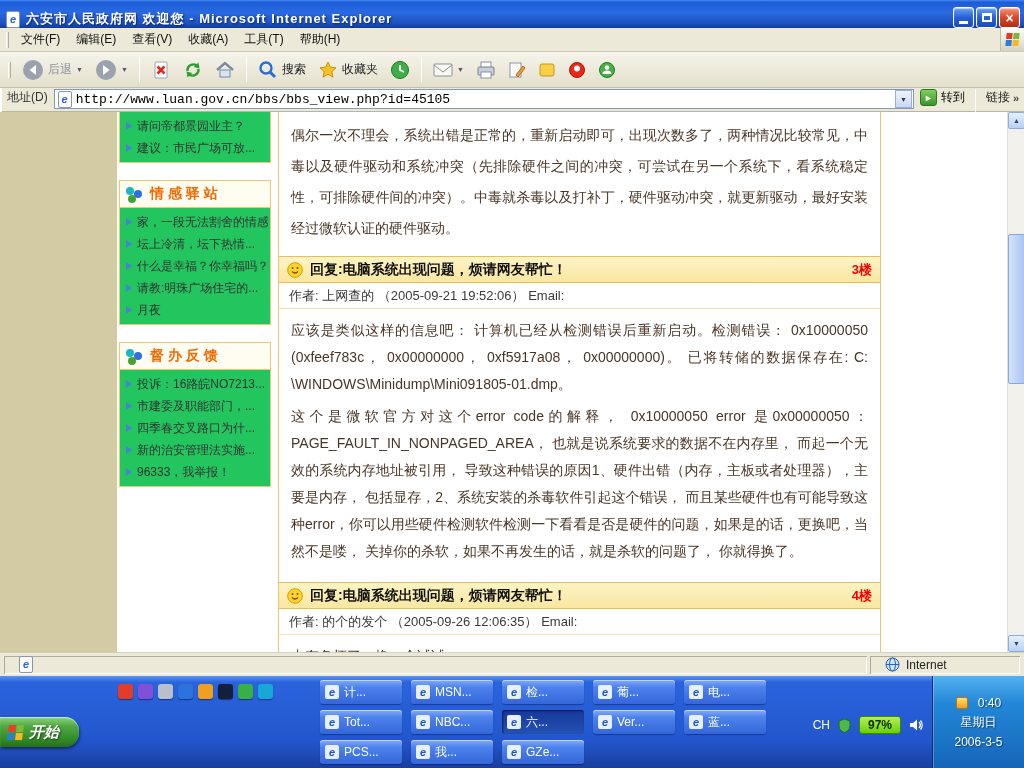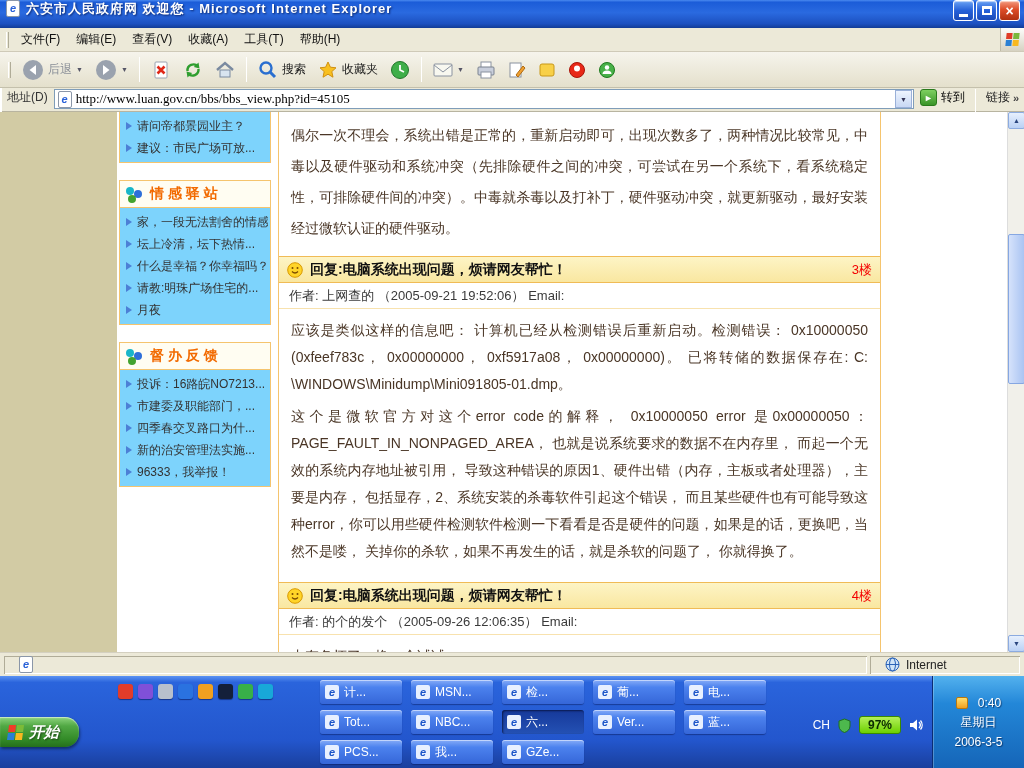--- a/index.html
+++ b/index.html
@@ -1,21 +1,21 @@
 <!DOCTYPE html>
 <html><head>
 <meta charset="utf-8">
 <style>
   * { margin:0; padding:0; box-sizing:border-box; }
   html,body { width:1024px; height:768px; overflow:hidden; }
   body { font-family:"Liberation Sans","DejaVu Sans",sans-serif; }
   .screen { position:relative; width:1024px; height:768px; background:#fff; overflow:hidden; }
 
   
-  .titlebar { position:absolute; left:0; top:0; width:100%; height:28px; display:flex; align-items:flex-start; gap:6px;
+  .titlebar { position:absolute; left:0; top:0; width:100%; height:28px; display:flex; align-items:flex-end; gap:6px;
     padding:0 4px 0 6px;
     background:linear-gradient(180deg,#4a8af0 0%,#1b5cd8 8%,#2a6ae0 45%,#1c50c0 85%,#123c96 100%); }
   .pageico { width:14px; height:17px; background:#fff; border:1px solid #8a96a8; border-radius:2px;
     text-align:center; line-height:15px; font-size:11px; font-weight:bold; font-style:italic; color:#2a62d8; flex:none; }
   .pageico::before { content:"e"; }
   .title-text { color:#fff; font-weight:bold; font-size:13px; flex:1; white-space:nowrap; overflow:hidden;
     text-shadow:1px 1px 2px rgba(0,20,80,.8); letter-spacing:1px; }
   .win-btns { display:flex; gap:2px; }
   .wbtn { width:21px; height:21px; border-radius:3px; border:1px solid #fff; display:flex; align-items:center;
     justify-content:center; color:#fff; background:linear-gradient(180deg,#6aa2f4,#2560d8 50%,#1a4ab8);
@@ -45,35 +45,35 @@
   .sep { width:1px; height:25px; background:#bcb8a4; border-right:1px solid #fff; margin:0 4px; flex:none; }
   .caret { font-size:7px; color:#556; }
 
   
   .addressbar { position:absolute; top:88px; left:2px; width:100%; height:24px; background:#ece9d8;
     border-bottom:1px solid #b8b4a0; display:flex; align-items:flex-start; gap:6px; padding:1px 5px; font-size:12px; }
   .addr-label { color:#333; flex:none; }
   .addr-box { flex:1; height:20px; background:#fff; border:1px solid #7f9db9; display:flex; align-items:center;
     gap:4px; padding:0 1px 0 3px; }
   .addr-input { flex:1; border:none; outline:none; height:16px; padding:0; background:transparent;
-    font-family:Liberation Serif, serif; font-size:13px; color:#000; }
+    font-family:Liberation Mono, monospace; font-size:13px; color:#000; }
   .addr-drop { width:17px; height:18px; background:linear-gradient(#eef4fe,#c8d8f4); border:1px solid #9ab0d8;
     display:flex; align-items:center; justify-content:center; font-size:7px; color:#335; }
   .go-btn { display:flex; align-items:center; gap:4px; flex:none; }
   .go-ico { width:17px; height:17px; border-radius:3px; background:linear-gradient(180deg,#7ed060,#3a9428);
     border:1px solid #2a7a1c; color:#fff; display:flex; align-items:center; justify-content:center; font-size:9px; }
   .links { display:flex; align-items:center; gap:3px; color:#222; flex:none; padding-right:2px; }
   .chev { color:#444; font-size:11px; font-weight:bold; }
 
   
   .viewport { position:absolute; top:112px; left:0; width:1024px; height:540px; background:#fff; overflow:hidden; }
   .band { position:absolute; left:0; top:0; width:117px; height:100%; background:#d2cba4; }
 
   .sidebar { position:absolute; left:117px; top:0; width:157px; }
-  .side-box { margin:0 3px 17px 2px; border:1px solid #f5c46e; background:#7dd3fc; }
+  .side-box { margin:0 3px 17px 2px; border:1px solid #f5c46e; background:#22c55e; }
   .side-box.cut { border-top:none; }
   .side-head { height:27px; display:flex; align-items:center; gap:7px; padding:0 6px; background:#fffdf2;
     border-bottom:1px solid #f5c46e; }
   .sec-title { color:#f26a00; font-weight:bold; font-size:14px; white-space:nowrap; }
   .sec-ico { position:relative; width:17px; height:17px; flex:none; }
   .sec-ico i { position:absolute; border-radius:50%; width:8px; height:8px; }
   .sec-ico .ca { background:#19b6c9; left:0; top:1px; }
   .sec-ico .cb { background:#2e6fd9; left:8px; top:4px; }
   .sec-ico .cc { background:#43a32f; left:2px; top:9px; }
   .side-items { padding:3px 2px; }
@@ -81,21 +81,21 @@
     white-space:nowrap; overflow:hidden; }
   .blt { width:0; height:0; border-left:6px solid #4c7fd6; border-top:4px solid transparent;
     border-bottom:4px solid transparent; flex:none; }
 
   .main { position:absolute; left:278px; top:0; width:603px; background:#fff;
     border-left:1px solid #f5c46e; border-right:1px solid #f5c46e; min-height:505px; }
   .intro { padding:8px 12px 12px; font-size:14px; line-height:31px; color:#4a3626; text-align:justify; }
   .reply-head { height:27px; display:flex; align-items:center; gap:7px; padding:0 8px;
     background:linear-gradient(180deg,#fdf4c6,#f9e7a0); border-top:1px solid #f0bb56; border-bottom:1px solid #f0bb56; }
   .reply-title { font-size:14px; font-weight:bold; color:#111; }
-  .floor { margin-left:auto; color:#f30000; font-weight:normal; font-size:13px; }
+  .floor { margin-left:auto; color:#f30000; font-weight:bold; font-size:13px; }
   .reply-author { padding:4px 10px 3px; font-size:13px; color:#3a3a3a; border-bottom:1px solid #f8e2ae; }
   .post-body { padding:8px 12px 12px; font-size:14px; line-height:27px; color:#4a3626; text-align:justify; }
   .post-body p { margin:0 0 5px; }
   .post-body p:empty { display:none; }
 
   .vscroll { position:absolute; right:0; top:0; width:17px; height:100%; background:#f1f0ea; border-left:1px solid #ddd; }
   .sb-arrow { position:absolute; left:0; width:17px; height:17px; background:linear-gradient(180deg,#e7f0fd,#bad1f5);
     border:1px solid #8cabe0; border-radius:2px; color:#29457e; font-size:7px;
     display:flex; align-items:center; justify-content:center; }
   .sb-up { top:0; } .sb-down { bottom:0; }

